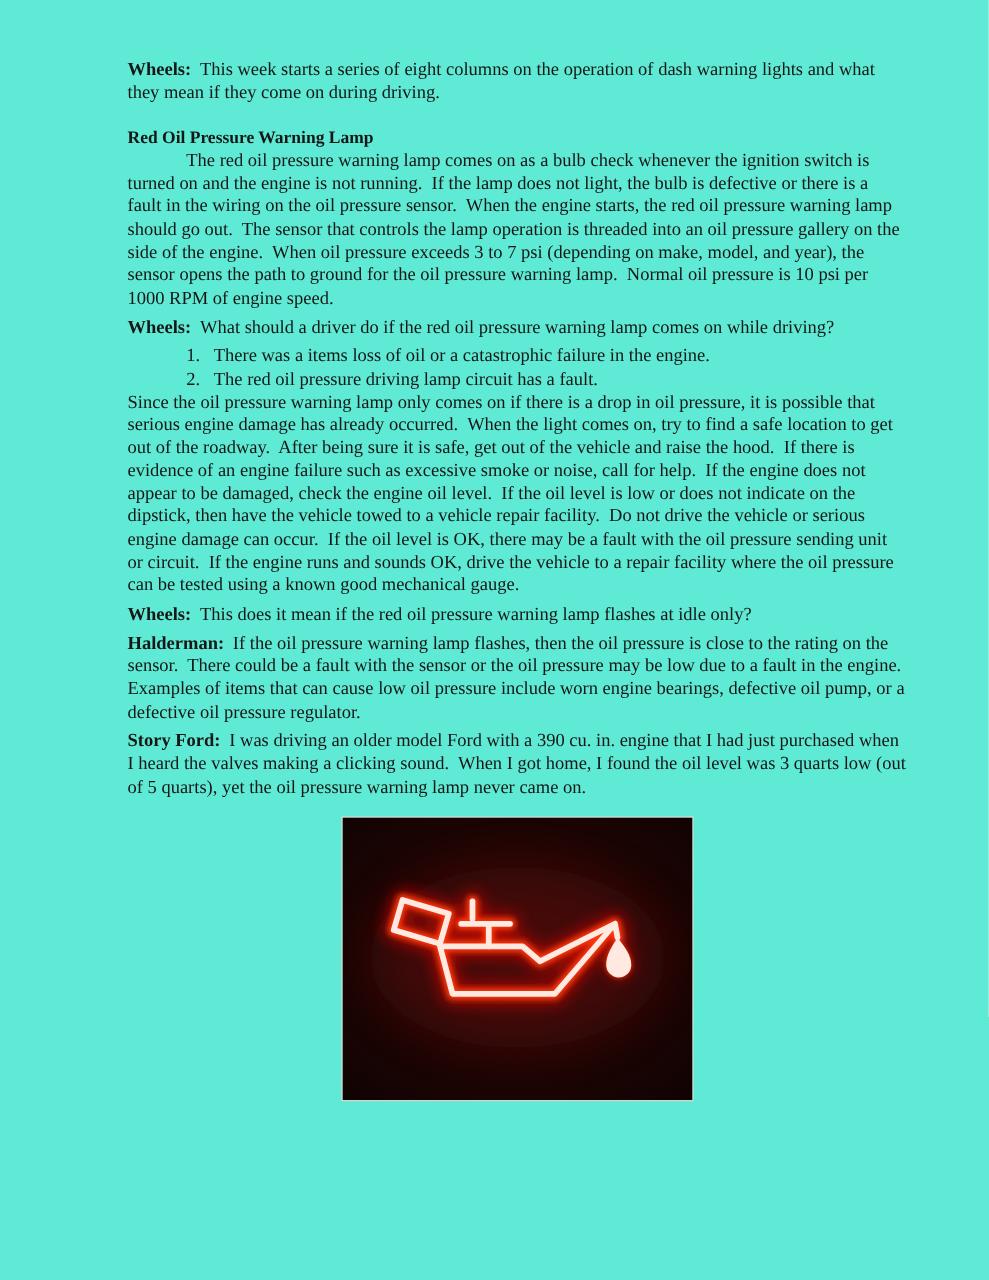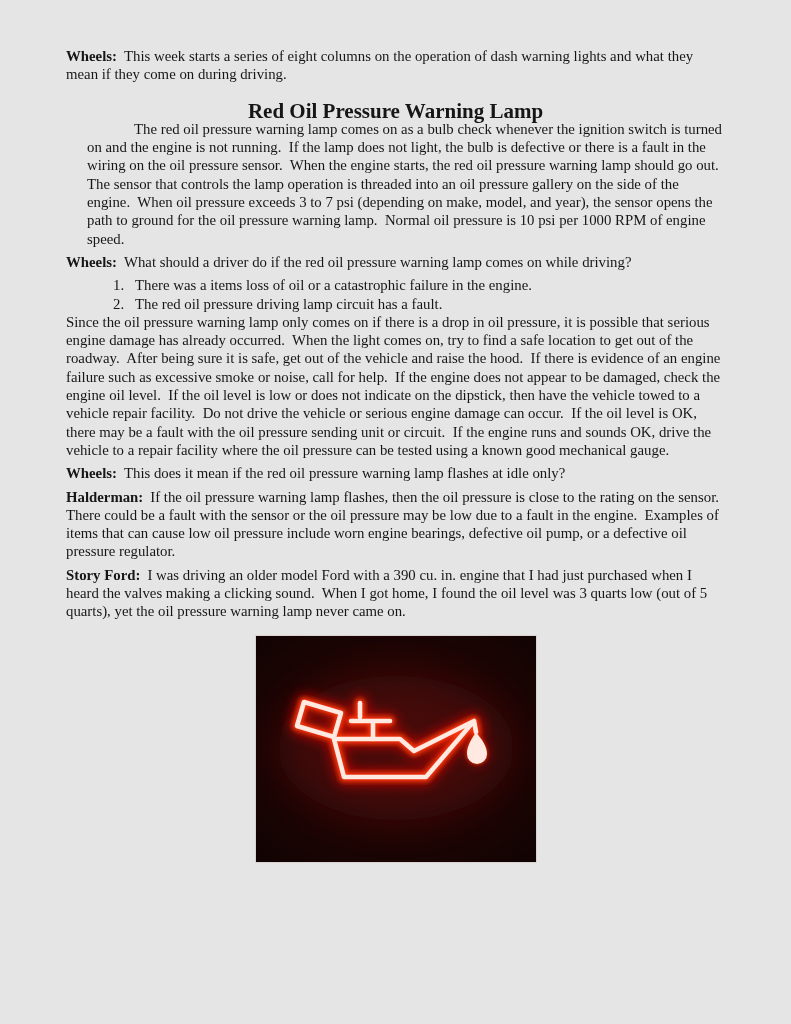--- a/index.html
+++ b/index.html
@@ -1,31 +1,31 @@
 <!DOCTYPE html>
 <html><head>
 <meta charset="utf-8">
 <title>Red Oil Pressure Warning Lamp</title>
 <style>
   html,body{margin:0;padding:0;background:#ffffff;}
   .page{
     width:791px;height:1024px;box-sizing:border-box;
-    margin:0 auto;background:#e5e5e5;
-    padding:47px 66px 0 66px;
+    margin:0 auto;background:#5eead4;
+    padding:47px 66px 0 102px;
     font-family:"Liberation Serif","DejaVu Serif",serif;
     font-size:14.8px;line-height:18.3px;color:#161616;
   }
   p,h2,figure{margin:0;padding:0;}
   .block{margin-top:5px;}
   .block:first-child{margin-top:0;}
   .heading{
-    font-size:21px;font-weight:bold;text-align:center;
+    font-size:14px;font-weight:bold;
     margin-top:18px;
   }
-  .lead{margin-top:0;margin-left:21px;}
+  .lead{margin-top:0;}
   .lead .t{display:inline;}
   .indent{text-indent:47px;}
   .lbl{font-weight:bold;margin-right:7px;}
   .t{white-space:pre-wrap;}
   .list-item{display:flex;padding-left:47px;}
   .list-item .num{flex:none;width:22px;}
   .list-item .t{flex:1;}
   figure.photo{
     width:282px;margin:14px auto 0 auto;
   }

